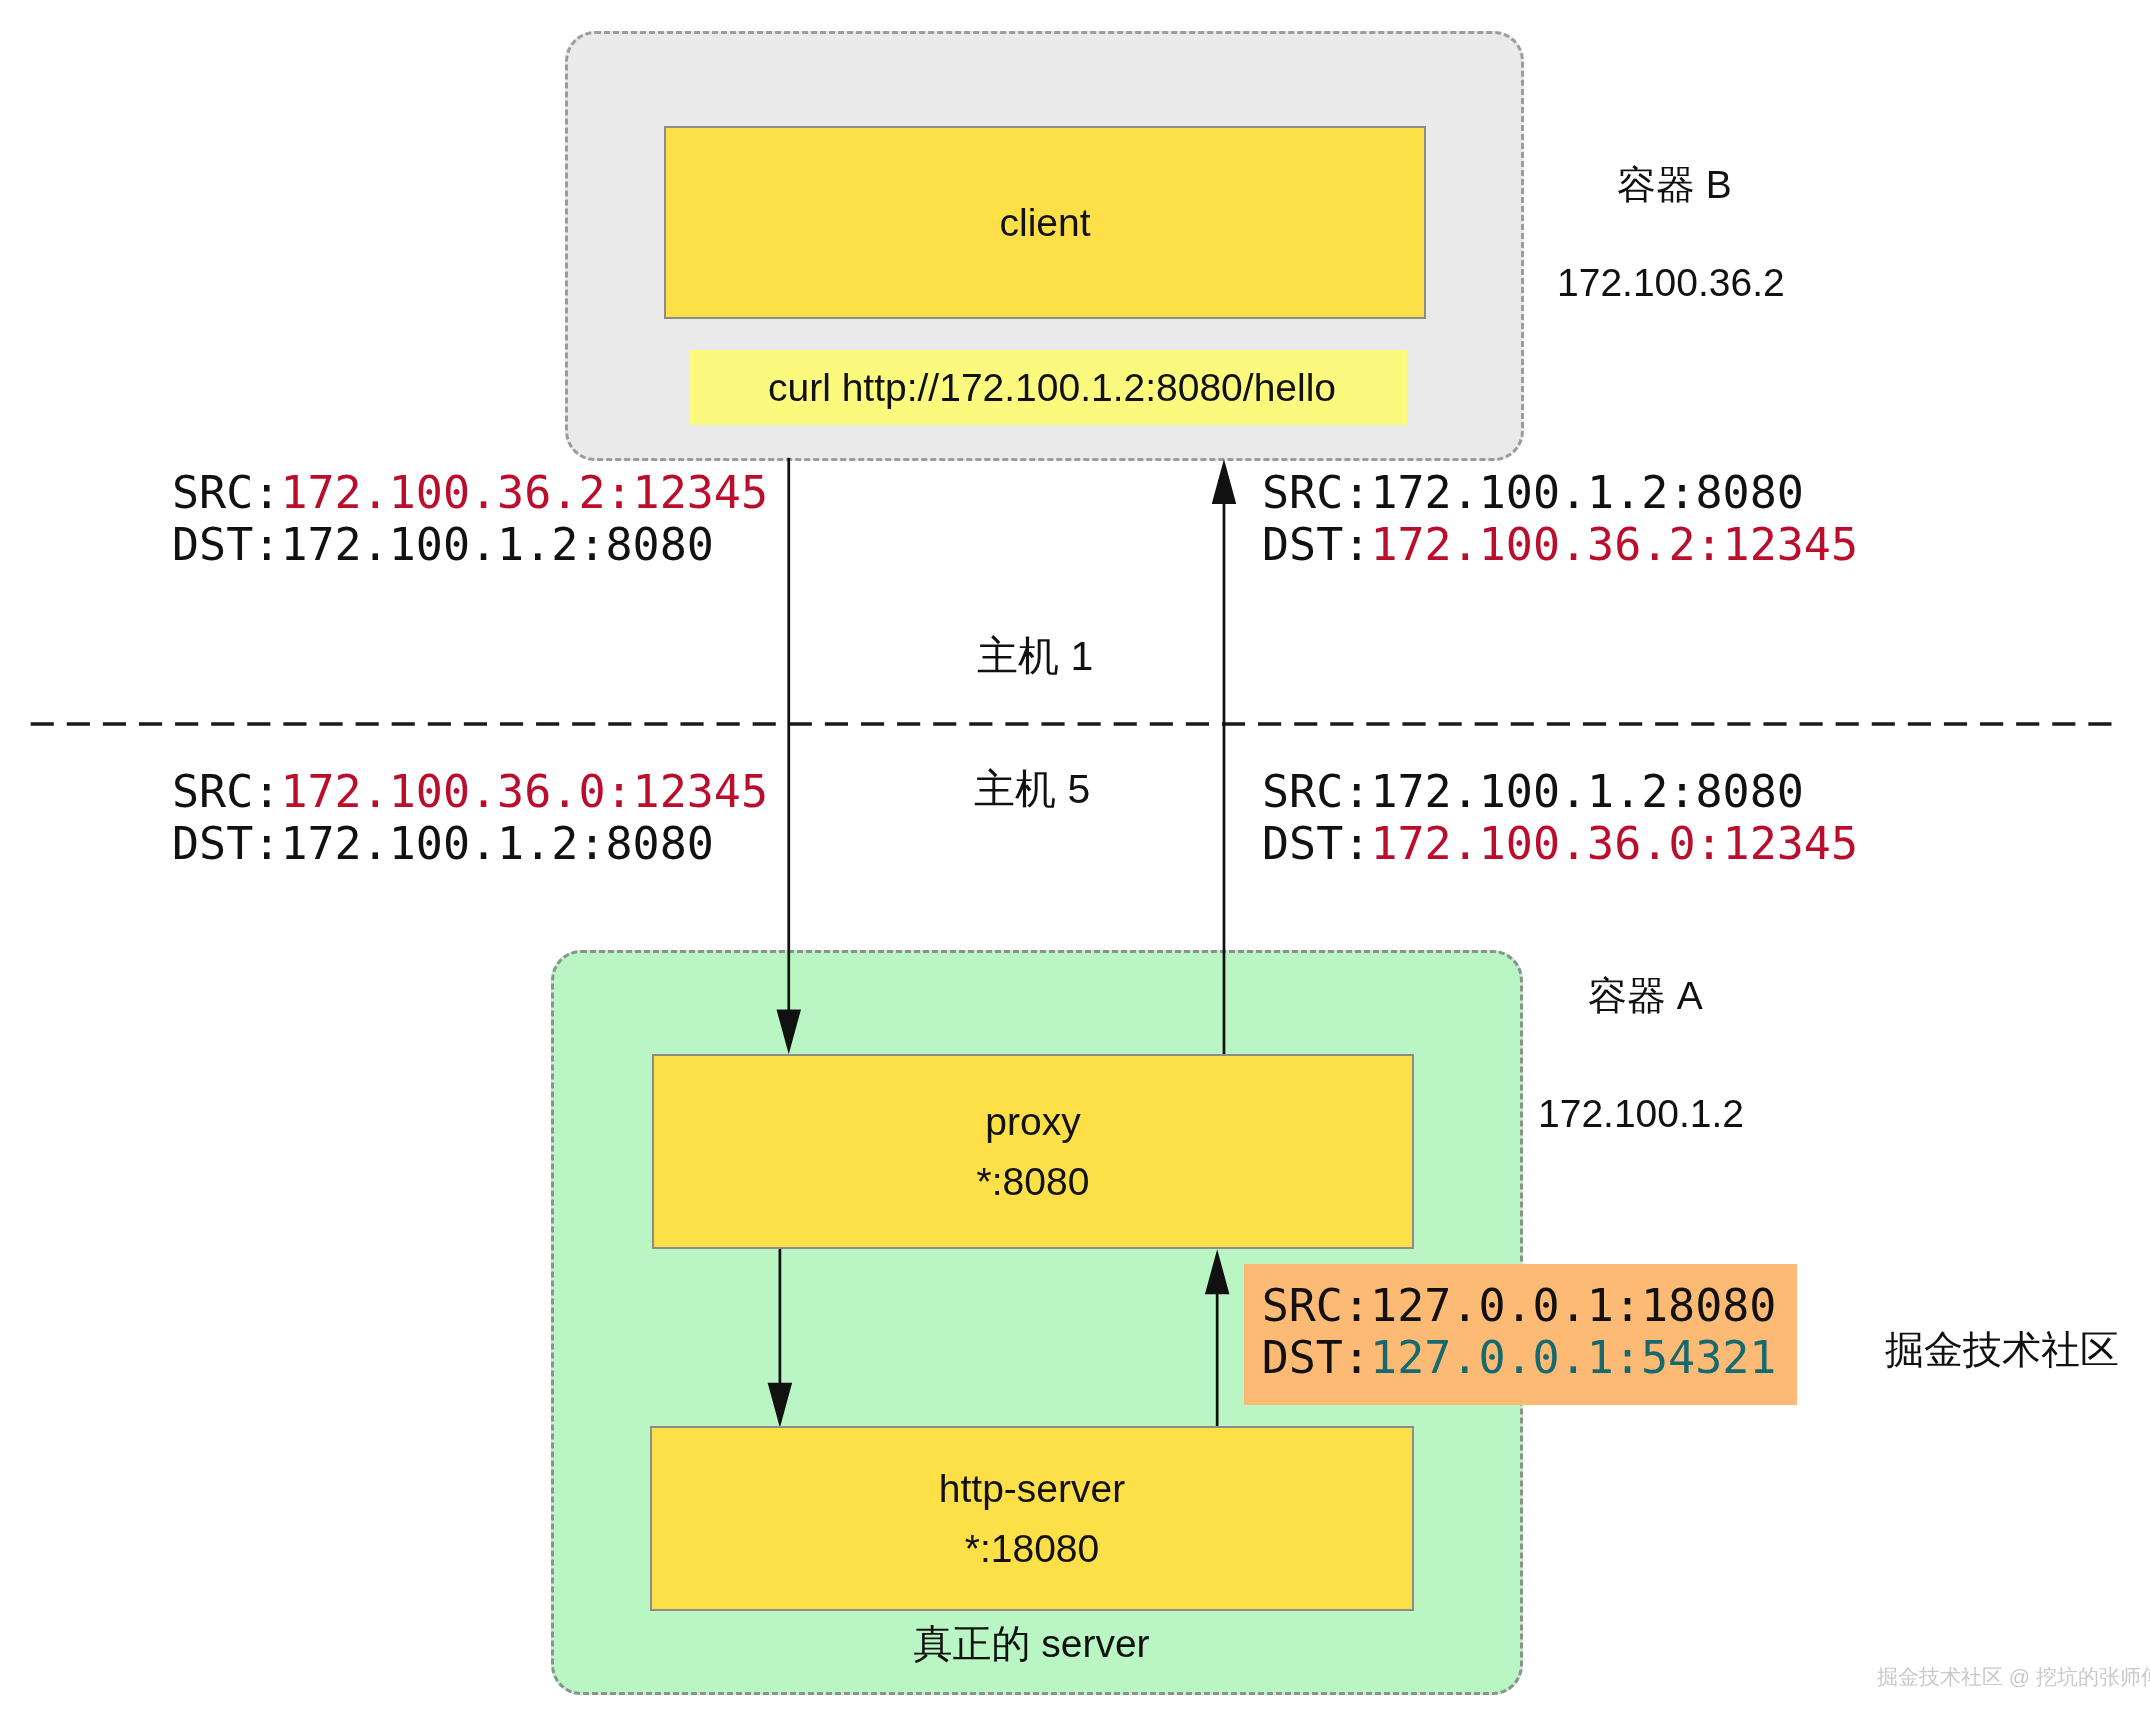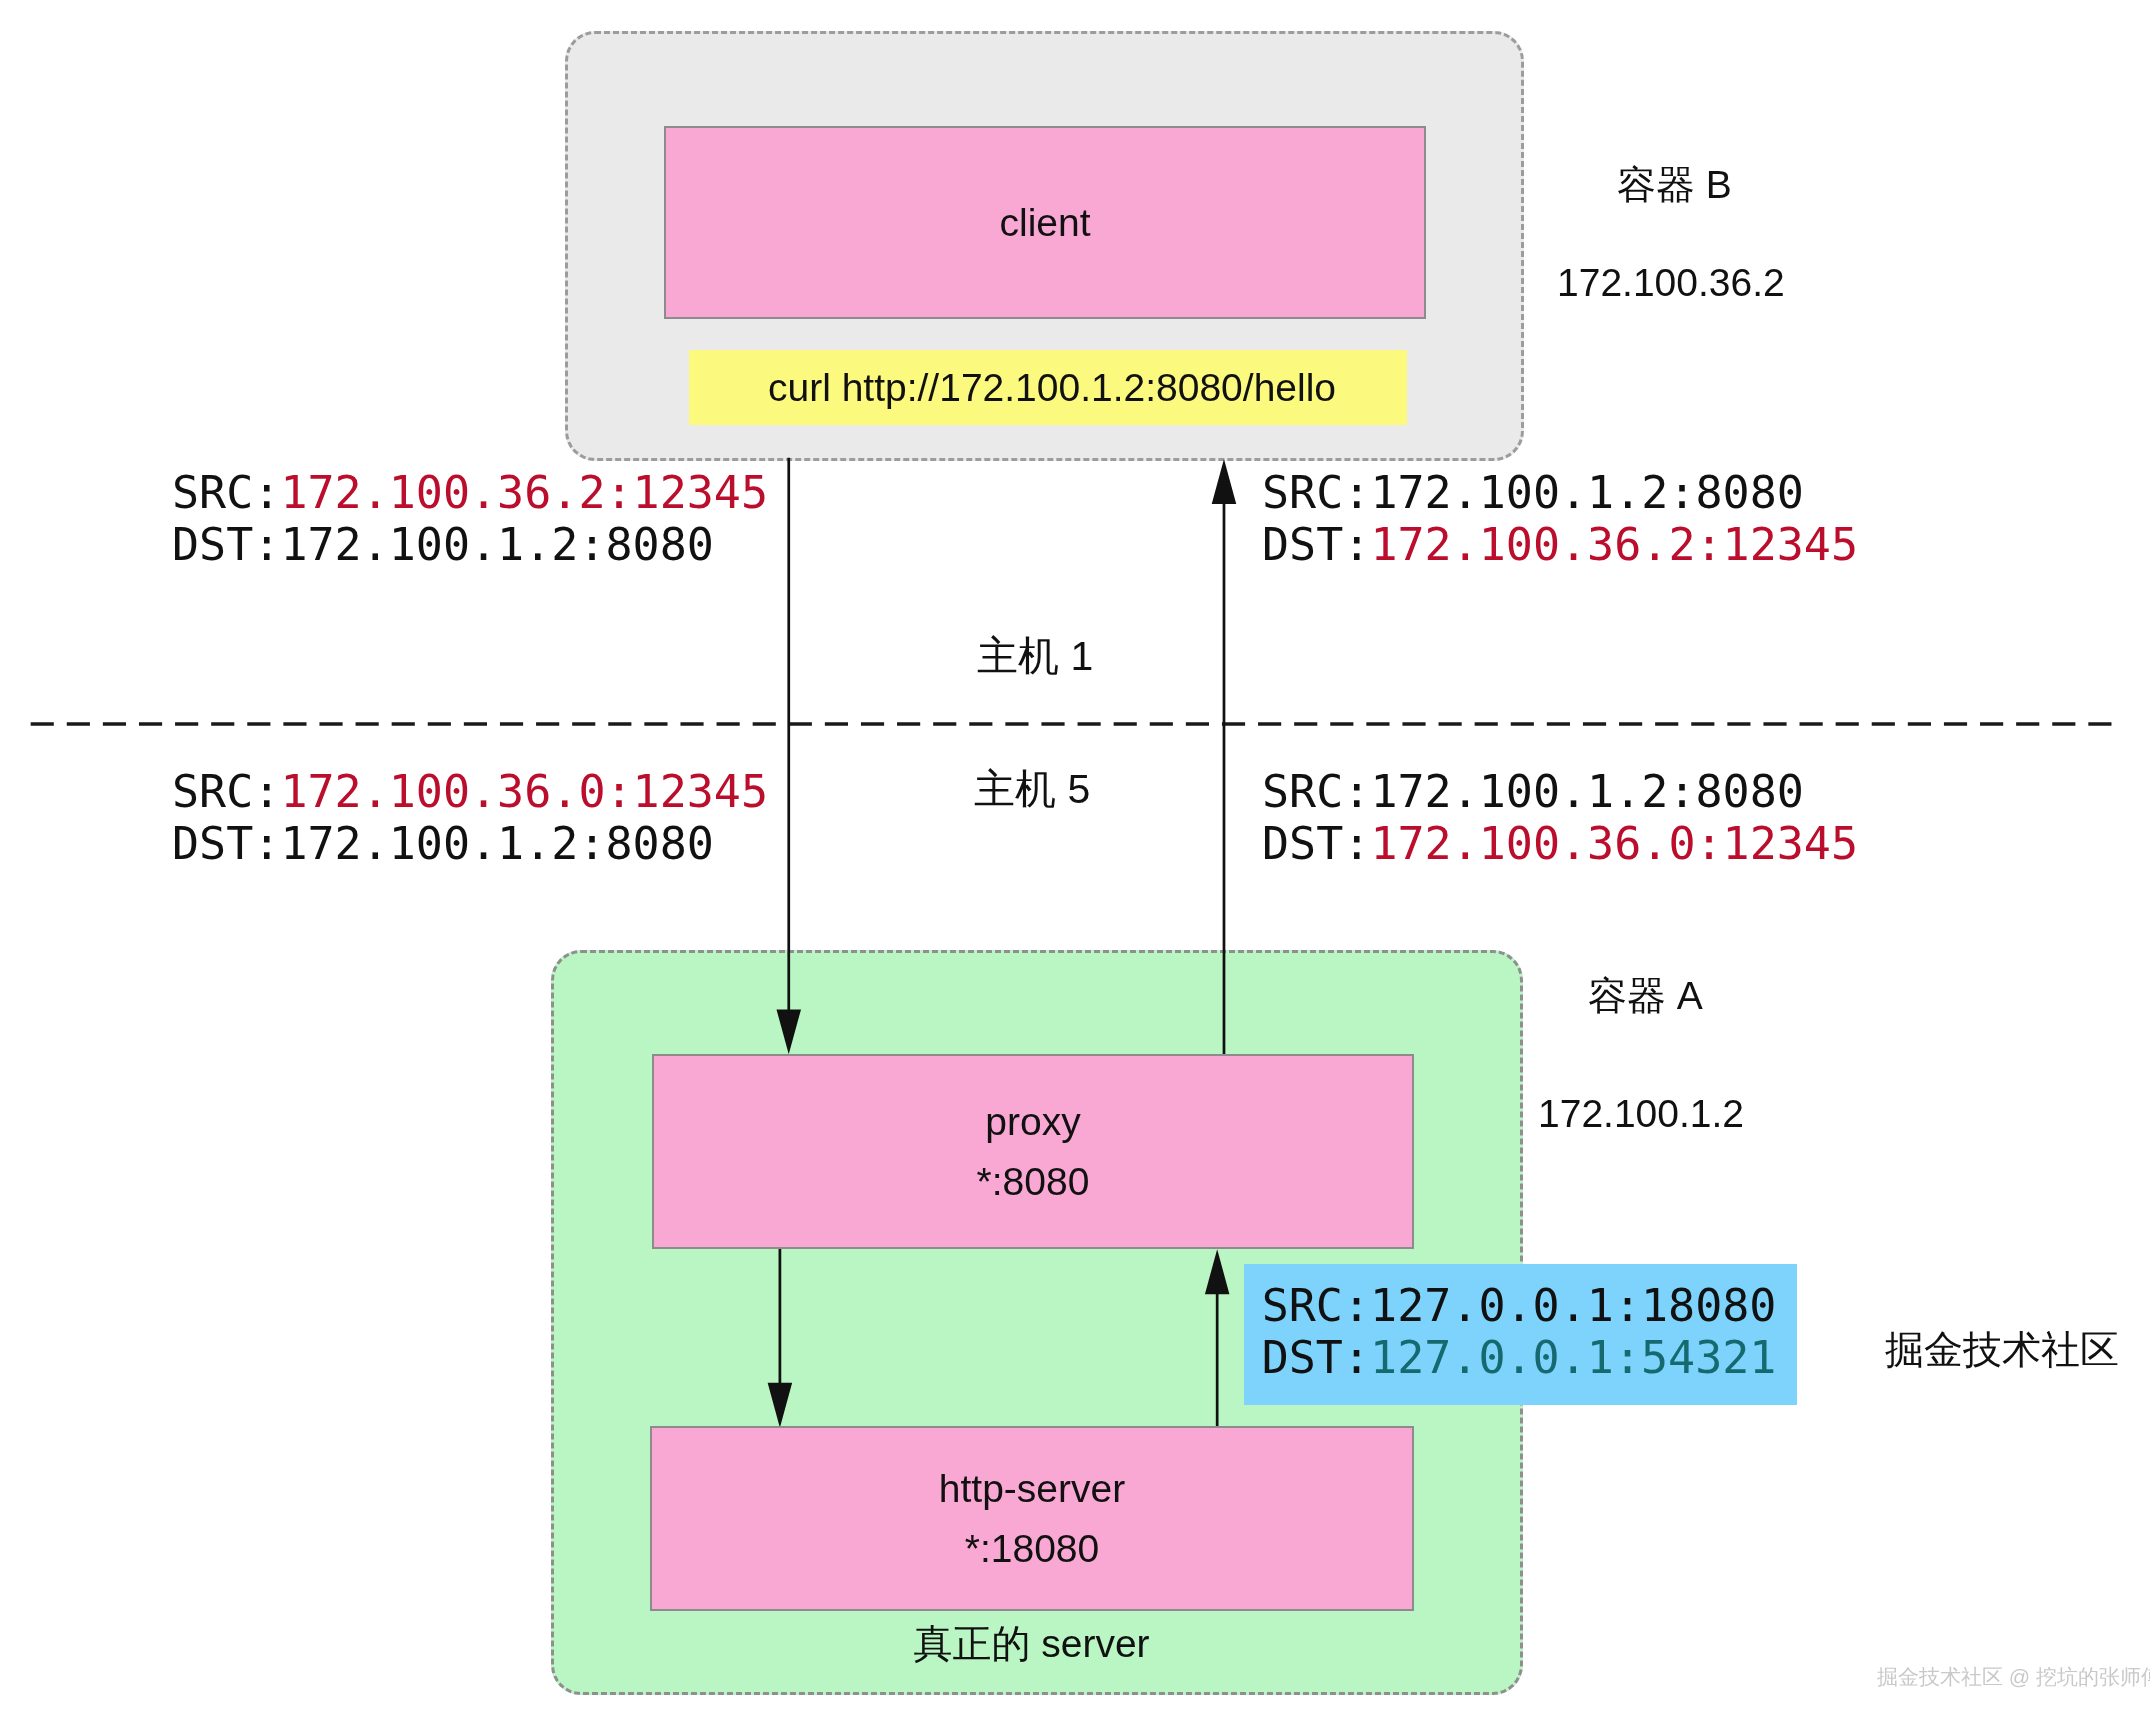--- a/index.html
+++ b/index.html
@@ -12,21 +12,21 @@
   .container-b{
     left:565px;top:31px;width:953px;height:424px;
     background:var(--gray-box);border:3.4px dashed #9c9c9c;z-index:1;
   }
   .container-a{
     left:551px;top:950px;width:966px;height:739px;
     background:var(--green-box);border:3.4px dashed #8f8f8f;z-index:1;
   }
   
   .node{
-    position:absolute;background:#f9a8d4;border:2px solid #8c8c8c;
+    position:absolute;background:#fde047;border:2px solid #8c8c8c;
     display:flex;flex-direction:column;align-items:center;justify-content:center;
     z-index:4;font-size:39px;line-height:60px;text-align:center;
   }
   .client-box{left:664px;top:126px;width:758px;height:189px;}
   .proxy-box{left:652px;top:1054px;width:758px;height:191px;}
   .http-server-box{left:650px;top:1426px;width:760px;height:181px;}
   
   .curl-badge{
     position:absolute;left:689px;top:350px;width:710px;height:75px;
     background:var(--yellow);display:flex;align-items:center;justify-content:center;
@@ -51,21 +51,21 @@
     position:absolute;font-family:"DejaVu Sans Mono","Liberation Mono",monospace;
     font-size:45px;line-height:52px;white-space:nowrap;z-index:5;color:#111;
   }
   .pkt .val.red{color:var(--red);}
   .pkt .val.teal{color:var(--teal);}
   .pkt-topleft{left:172px;top:467px;}
   .pkt-topright{left:1262px;top:467px;}
   .pkt-midleft{left:172px;top:766px;}
   .pkt-midright{left:1262px;top:766px;}
   .pkt-bottomleft{left:204px;top:1264px;background:#ffffff;padding:16.3px 20.4px 20.4px 17.7px;}
-  .pkt-bottomright{left:1244px;top:1264px;background:#7dd3fc;padding:16.3px 20.4px 20.4px 17.7px;}
+  .pkt-bottomright{left:1244px;top:1264px;background:#fdba74;padding:16.3px 20.4px 20.4px 17.7px;}
   
   .wires{position:absolute;left:0;top:0;width:2151px;height:1728px;z-index:3;}
 </style>
 </head>
 <body>
 
 <div class="stage">
 
   <svg class="wires" viewBox="0 0 3158 2537">
     <line x1="45" y1="1063" x2="3116" y2="1063" stroke="#1a1a1a" stroke-width="5" stroke-dasharray="34 19"></line>

